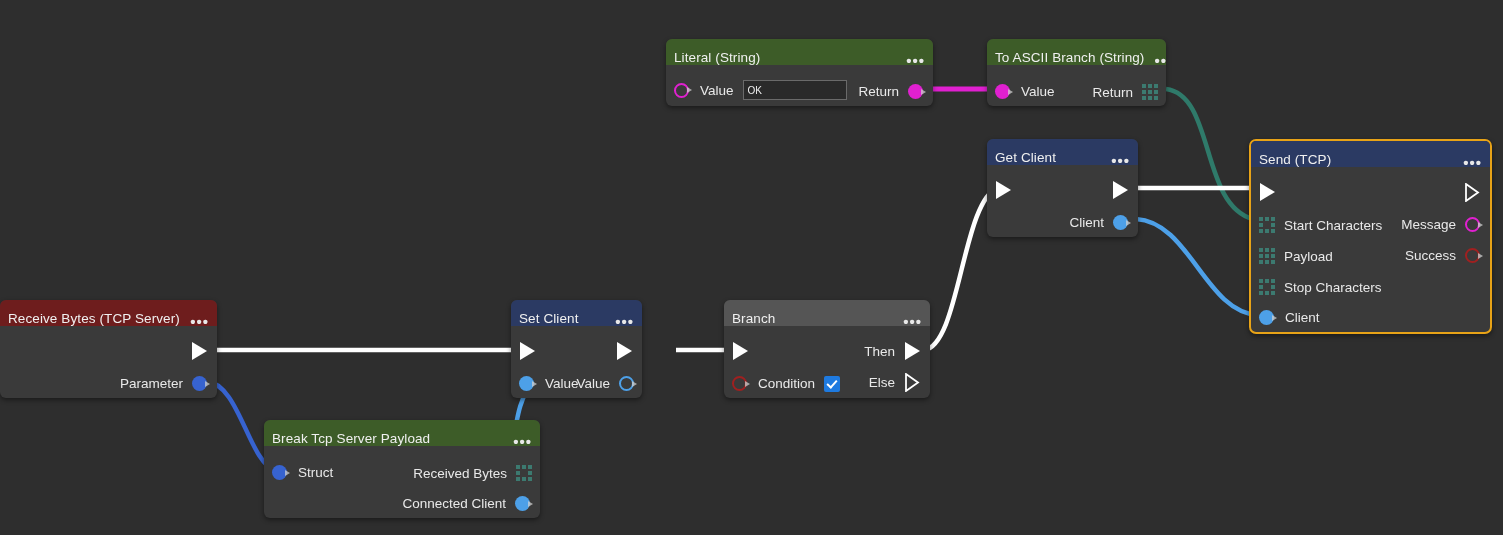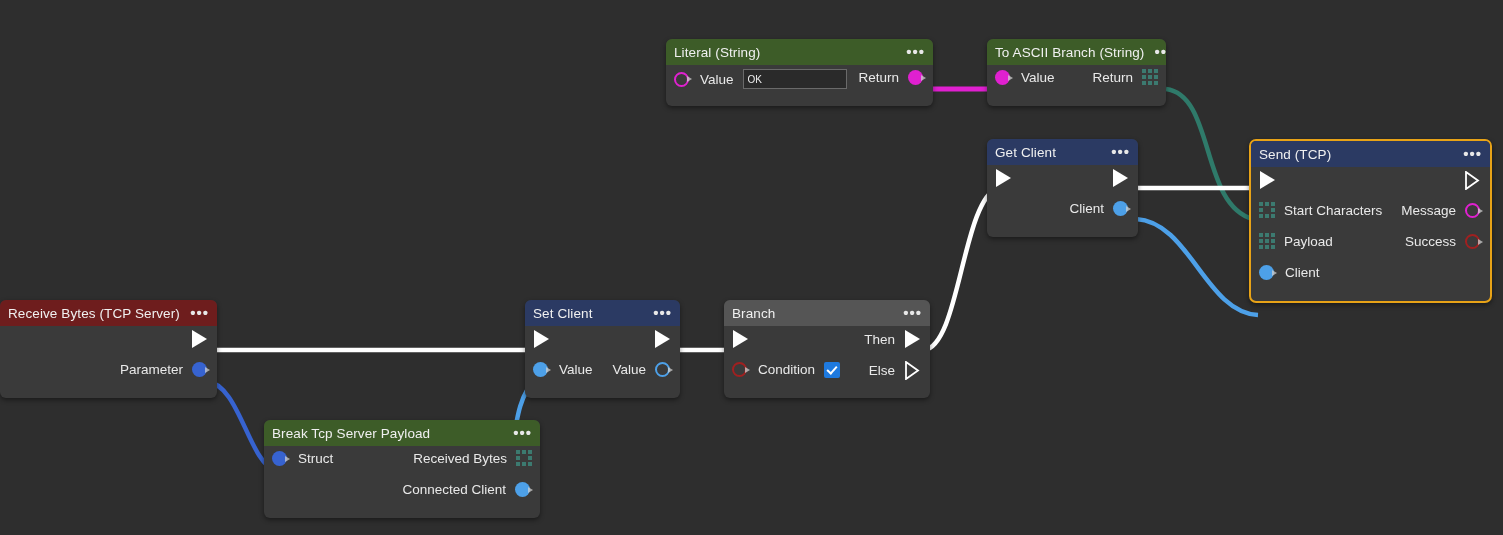--- a/index.html
+++ b/index.html
@@ -34,21 +34,21 @@
     overflow: hidden;
     box-sizing: border-box;
   }
   .node.sel {
     border: 2px solid #e8a317;
     border-radius: 7px;
   }
   .node-header {
     height: 26px;
     display: flex;
-    align-items: center;
+    align-items: flex-end;
     padding: 0 8px;
     box-sizing: border-box;
   }
   .node-title {
     color: #f0f0f0;
     font-size: 13.5px;
     white-space: nowrap;
     letter-spacing: .1px;
   }
   .dots {
@@ -59,21 +59,21 @@
     line-height: 8px;
     letter-spacing: 1px;
     font-weight: bold;
     cursor: pointer;
   }
   .node-body {
     padding: 4px 0 6px 0;
   }
   .row {
     display: flex;
-    align-items: flex-start;
+    align-items: flex-end;
     height: 31px;
     padding: 0 8px;
     box-sizing: border-box;
   }
   .side-l {
     display: flex;
     align-items: center;
     gap: 9px;
     min-width: 0;
   }
@@ -348,20 +348,36 @@
         </div>
         <div class="side-r">
           <span class="plabel">Success</span>
           <span class="port">
               <span class="dot hollow red"></span>
               <span class="nub"></span>
             </span>
         </div>
       </div>
 
+      <div class="row">
+        <div class="side-l">
+          <span class="grid3 hollow">
+              <i></i>
+              <i></i>
+              <i></i>
+              <i></i>
+              <i></i>
+              <i></i>
+              <i></i>
+              <i></i>
+              <i></i>
+            </span>
+          <span class="plabel">Stop Characters</span>
+        </div>
+      </div>
 
       <div class="row">
         <div class="side-l">
           <span class="port">
               <span class="dot filled"></span>
               <span class="nub"></span>
             </span>
           <span class="plabel">Client</span>
         </div>
       </div>
@@ -426,21 +442,21 @@
           <span class="plabel">Connected Client</span>
           <span class="port">
               <span class="dot filled"></span>
               <span class="nub"></span>
             </span>
         </div>
       </div>
     </div>
   </div>
 
-  <div class="node" style="left:525px; top:300px; width:155px;">
+  <div class="node" style="left:511px; top:300px; width:131px;">
     <div class="node-header" style="background:#2b3a63;">
       <span class="node-title">Set Client</span>
       <span class="dots">•••</span>
     </div>
     <div class="node-body">
       <div class="row">
         <span class="exec">
             <span class="tri-fill"></span>
           </span>
         <span class="spacer"></span>

